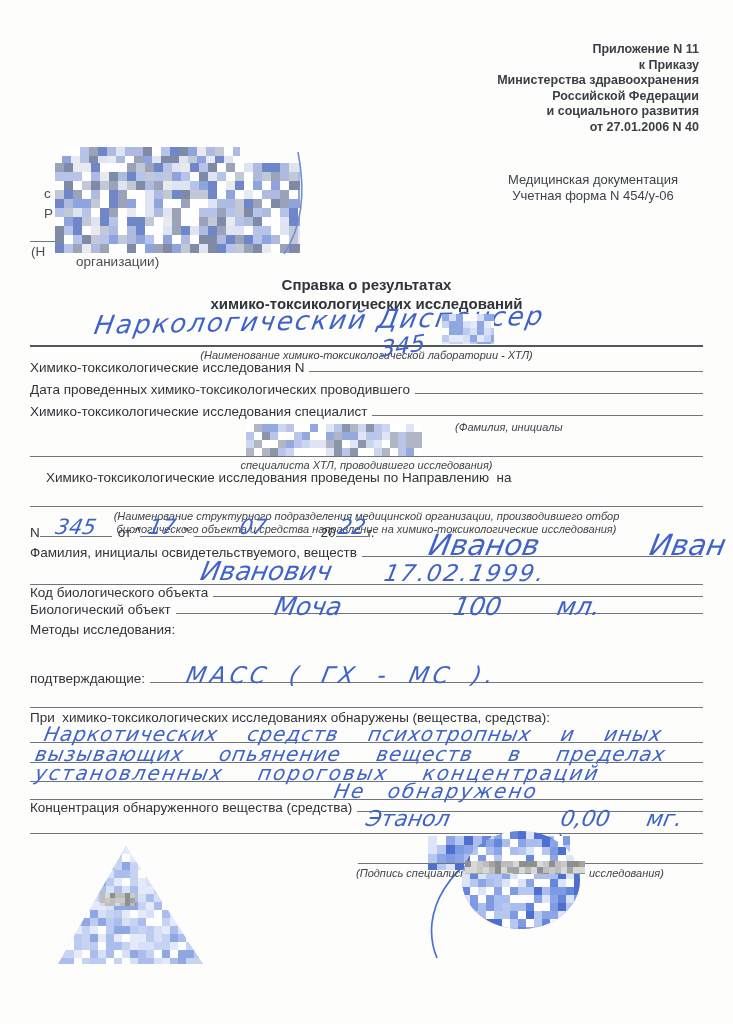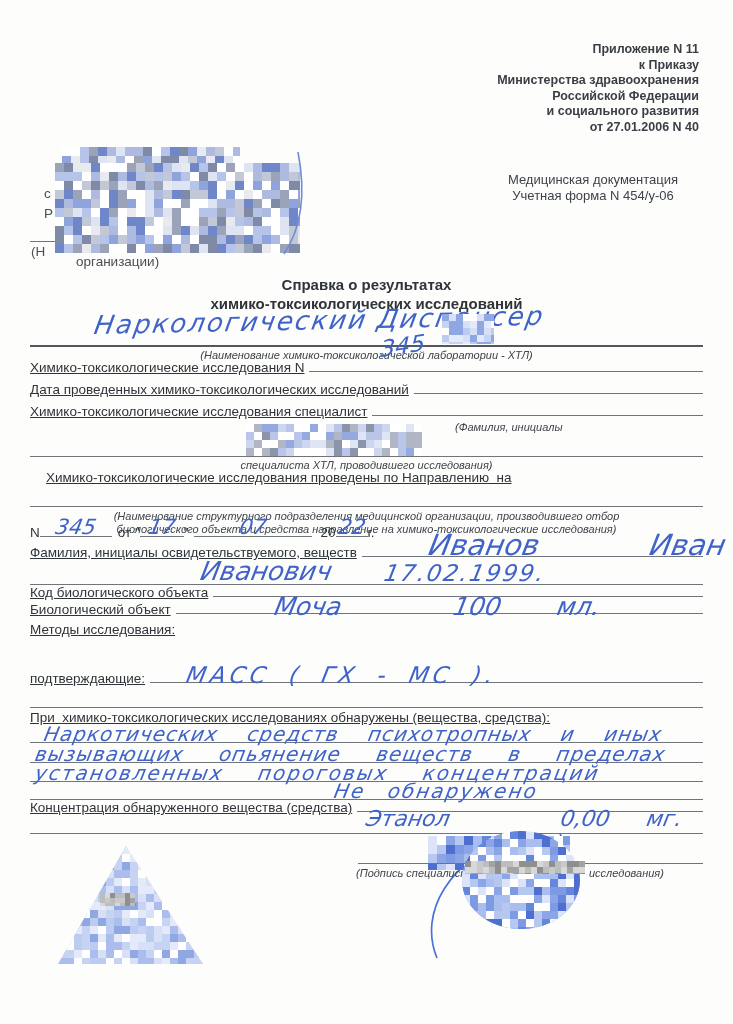--- a/index.html
+++ b/index.html
@@ -12,21 +12,21 @@
   .appendix{position:absolute;right:34px;top:42px;width:320px;text-align:right;
     font-size:12.5px;font-weight:bold;line-height:15.5px;color:#3a3f46;}
   .meddoc{position:absolute;left:468px;top:172px;width:250px;text-align:center;
     font-size:13px;line-height:16px;color:#3d434b;}
   .doc-title{position:absolute;left:30px;top:276px;width:673px;text-align:center;
     font-size:15px;font-weight:bold;line-height:18.5px;color:#2f343a;}
   .caption{position:absolute;font-size:11px;font-style:italic;color:#3f444b;}
   .cap-center{left:30px;width:673px;text-align:center;}
   .frow{position:absolute;left:30px;width:673px;display:flex;align-items:baseline;
     font-size:13.5px;line-height:16px;color:#2f343a;}
-  .lbl{white-space:pre;text-decoration:underline;}
+  .lbl{white-space:pre;}
   .fill{flex:1;border-bottom:1px solid #70757c;height:2px;margin-left:5px;position:relative;}
   .hr{position:absolute;border-top:1px solid #70757c;height:0;}
   .hr2{border-top-width:2px;border-top-color:#53585e;}
   .frag{position:absolute;font-size:13.5px;color:#4a4f55;}
   
   .hw{position:absolute;font-family:"DejaVu Sans",sans-serif;font-style:italic;
     color:#3f63c9;transform:skewX(-11deg);transform-origin:left bottom;white-space:pre;}
   .numrow{position:absolute;left:30px;top:525px;display:flex;align-items:baseline;
     font-size:13.5px;color:#2f343a;}
   .numrow .seg{border-bottom:1px solid #70757c;position:relative;text-align:center;}
@@ -440,21 +440,21 @@
   <div class="hr hr2" style="left:30px;top:345px;width:673px;"></div>
   <div class="caption cap-center" style="top:349px;">(Наименование химико-токсикологической лаборатории - ХТЛ)</div>
 
   <div class="frow" style="top:360px;">
     <span class="lbl">Химико-токсикологические исследования N</span>
       <span class="fill"></span>
   </div>
   <div class="hw" style="left:380px;top:336px;font-size:23px;transform:skewX(-11deg) rotate(-9deg);">345</div>
 
   <div class="frow" style="top:382px;">
-    <span class="lbl">Дата проведенных химико-токсикологических исследований</span>
+    <span class="lbl">Дата проведенных химико-токсикологических проводившего</span>
       <span class="fill"></span>
   </div>
 
   <div class="frow" style="top:404px;">
     <span class="lbl">Химико-токсикологические исследования специалист</span>
       <span class="fill"></span>
   </div>
 
   <div class="caption" style="left:455px;top:421px;">(Фамилия, инициалы</div>
   <div class="px" style="left:246px;top:424px;width:176px;height:32px;">

